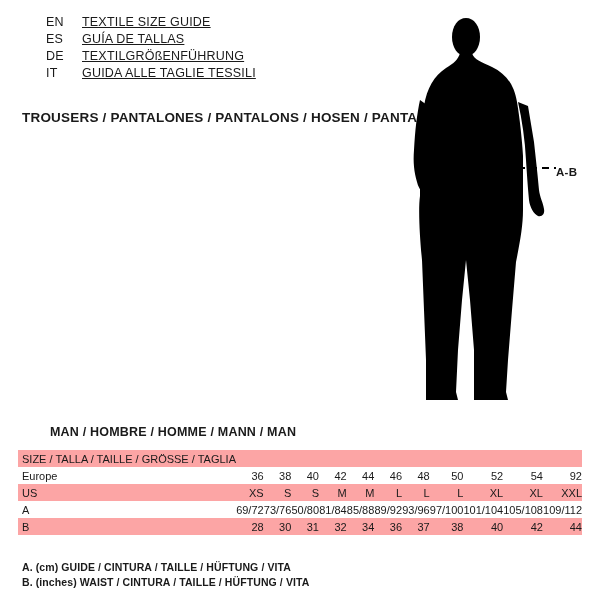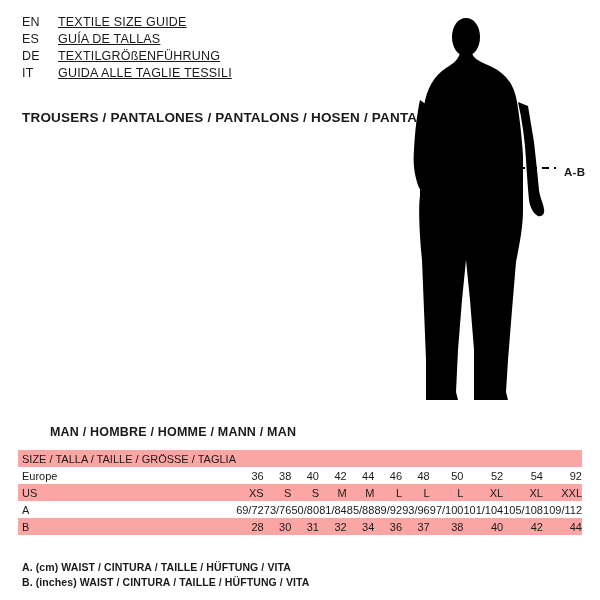--- a/index.html
+++ b/index.html
@@ -27,20 +27,21 @@
     left: 22px;
     top: 15px;
     width: 360px;
   }
   .lang-row {
     display: flex;
     align-items: baseline;
     height: 17px;
     font-size: 12.5px;
     letter-spacing: 0.2px;
+    margin-left: 24px;
   }
   .lang-code {
     width: 36px;
     flex: 0 0 36px;
   }
   .lang-text {
     flex: 1 1 auto;
     text-decoration: underline;
   }
 
@@ -60,21 +61,21 @@
     left: 400px;
     top: 10px;
     width: 200px;
     height: 400px;
   }
   .figure-svg {
     display: block;
   }
   .ab-label {
     position: absolute;
-    left: 164px;
+    left: 156px;
     top: 156px;
     font-size: 11.5px;
     font-weight: bold;
     letter-spacing: 0.3px;
   }
 
   
   .section-title {
     position: absolute;
     left: 22px;
@@ -251,17 +252,17 @@
         <td class="val">37</td>
         <td class="val">38</td>
         <td class="val">40</td>
         <td class="val">42</td>
         <td class="val">44</td>
       </tr>
     </tbody>
   </table>
 
   <div class="footnotes">
-    <div>A. (cm) WAIST / CINTURA / TAILLE / HÜFTUNG / VITA</div>
+    <div>A. (cm) GUIDE / CINTURA / TAILLE / HÜFTUNG / VITA</div>
     <div>B. (inches) WAIST / CINTURA / TAILLE / HÜFTUNG / VITA</div>
   </div>
 
 </div>
 
 </body></html>

